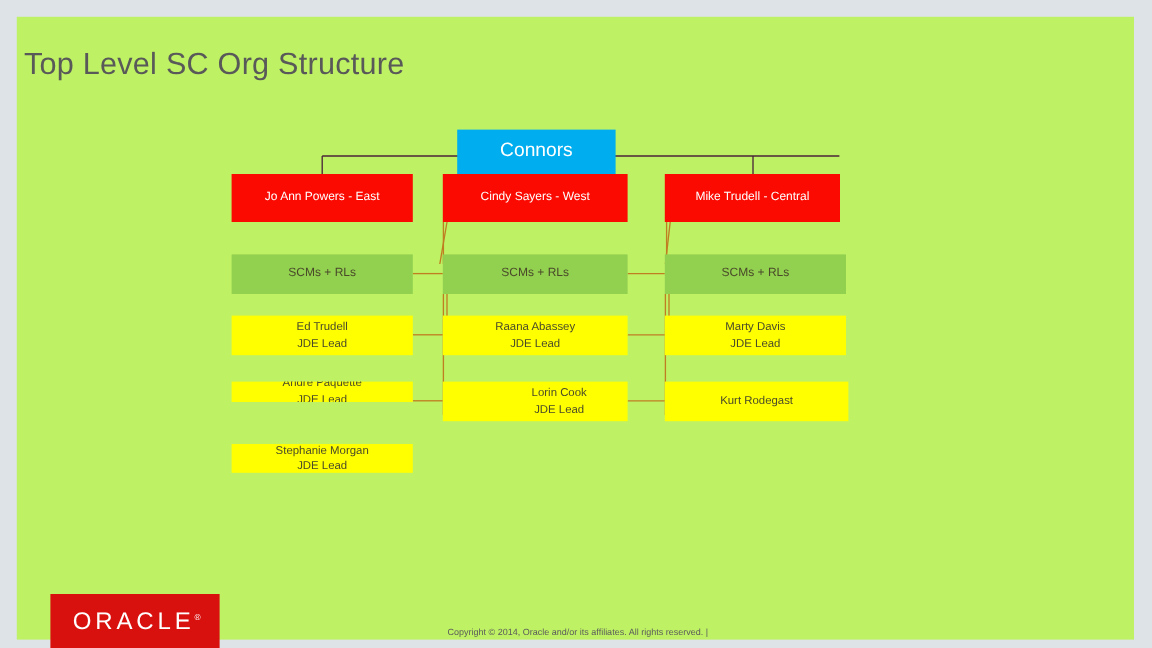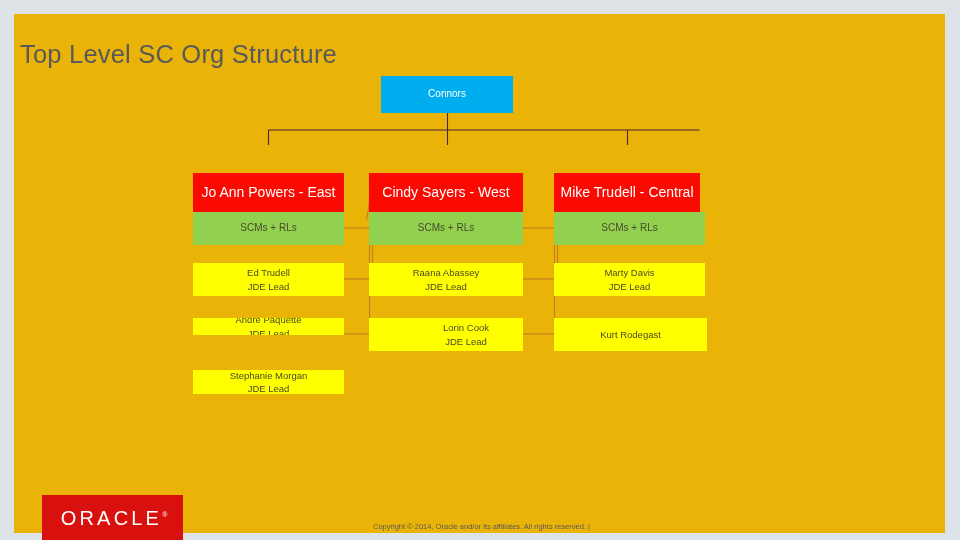--- a/index.html
+++ b/index.html
@@ -17,21 +17,21 @@
     width: 960px;
     height: 540px;
     background: #dde3e6;
   }
   .slide {
     position: absolute;
     left: 14px;
     top: 14px;
     width: 931px;
     height: 519px;
-    background: #eab308;
+    background: #bef264;
   }
   .slide-title {
     position: absolute;
     left: 6px;
     top: 9px;
     font-size: 25.5px;
     color: #595959;
     font-family: "Liberation Sans", sans-serif;
     font-weight: normal;
     letter-spacing: 0.2px;
@@ -69,27 +69,27 @@
     display: block;
     white-space: nowrap;
   }
   .node .sub {
     display: block;
     white-space: nowrap;
   }
   .node-root {
     background: #00AEEF;
     color: #ffffff;
-    font-size: 10px;
+    font-size: 16px;
+    margin-top: 32px;
   }
   .node-region {
     background: #FA0A00;
     color: #ffffff;
-    font-size: 14px;
-    margin-top: 28px;
+    font-size: 10px;
   }
   .node-team {
     background: #92D050;
     color: #4a4a2a;
     font-size: 10px;
   }
   .node-lead {
     background: #FFFF00;
     color: #4a4a2a;
     font-size: 9.5px;

